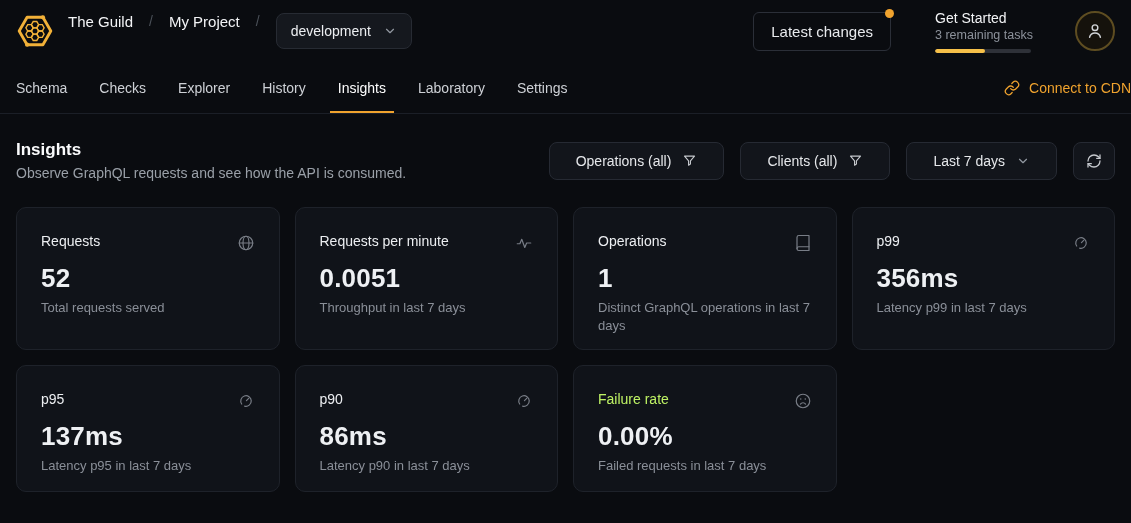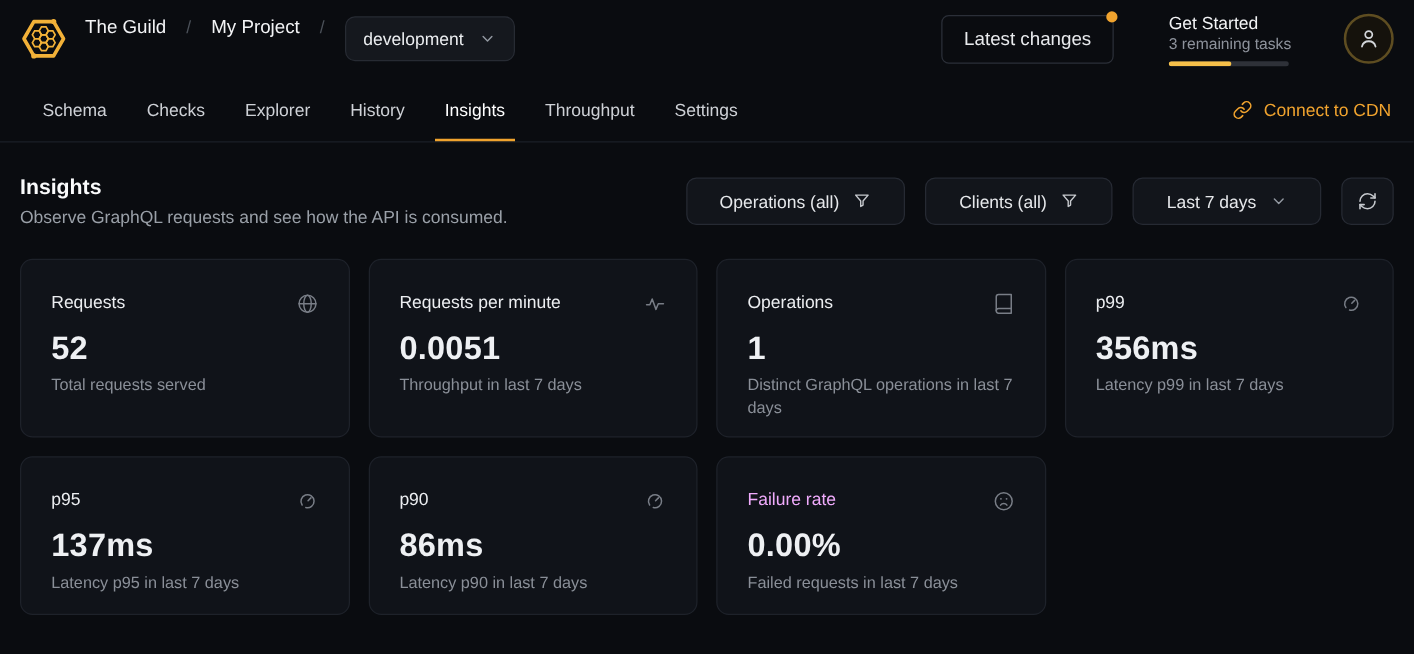--- a/index.html
+++ b/index.html
@@ -34,21 +34,21 @@
   .gs-title { font-size:14px; font-weight:400; color:#f3f4f6; }
   .gs-sub { font-size:12.5px; color:#8d929b; margin-top:2px; white-space:nowrap; }
   .gs-bar { margin-top:7px; height:4px; border-radius:2px; background:#2e3138; overflow:hidden; }
   .gs-fill { height:100%; border-radius:2px; background:#f6c049; }
   .avatar {
     width:40px; height:40px; border-radius:50%; background:#15120c;
     border:2px solid #5e4d21; display:grid; place-items:center; color:#d2d5d9; cursor:pointer;
   }
 
   
-  .nav { display:flex; align-items:stretch; height:52px; padding:0 18px; border-bottom:1px solid #1b1f27; }
+  .nav { display:flex; align-items:stretch; height:52px; padding:0 0; border-bottom:1px solid #1b1f27; }
   .tabs { display:flex; align-items:stretch; }
   .tab {
     display:flex; align-items:center; padding:0 8px; margin:0 8px;
     font-size:14px; color:#ced1d6; cursor:pointer;
     border-bottom:2.5px solid transparent; border-top:2.5px solid transparent;
   }
   .tab.active { color:#ffffff; font-weight:500; border-bottom-color:#f0a32e; }
   .cdn-link {
     margin-left:auto; display:flex; align-items:center; gap:9px;
     color:#f0a32e; font-size:14px; cursor:pointer;
@@ -142,21 +142,21 @@
   </div>
 </div>
 
 <div class="nav">
   <div class="tabs" id="nav-tabs">
       <div class="tab">Schema</div>
       <div class="tab">Checks</div>
       <div class="tab">Explorer</div>
       <div class="tab">History</div>
       <div class="tab active">Insights</div>
-      <div class="tab">Throughput</div>
+      <div class="tab">Laboratory</div>
       <div class="tab">Settings</div>
     </div>
   <div class="cdn-link">
     <span>
       <svg width="16" height="16" viewBox="0 0 24 24" fill="none" stroke="currentColor" stroke-width="1.9" stroke-linecap="round" stroke-linejoin="round">
         <path d="M10 13a5 5 0 0 0 7.54.54l3-3a5 5 0 0 0-7.07-7.07l-1.72 1.71"></path>
         <path d="M14 11a5 5 0 0 0-7.54-.54l-3 3a5 5 0 0 0 7.07 7.07l1.71-1.71"></path>
       </svg>
     </span>
     <span>Connect to CDN</span>
@@ -287,21 +287,21 @@
               </g>
               <path d="M12.6 11.4l3-3"></path>
             </svg>
           </span>
         </div>
         <div class="card-value">86ms</div>
         <div class="card-desc">Latency p90 in last 7 days</div>
       </div>
       <div class="card">
         <div class="card-head">
-          <div class="card-title" style="color: #f0abfc;">Failure rate</div>
+          <div class="card-title" style="color: #bef264;">Failure rate</div>
           <span class="card-icon">
             <svg width="18" height="18" viewBox="0 0 24 24" fill="none" stroke="currentColor" stroke-width="1.6" stroke-linecap="round" stroke-linejoin="round">
               <circle cx="12" cy="12" r="9"></circle>
               <path d="M8.6 16.1s1.2-1.8 3.4-1.8 3.4 1.8 3.4 1.8"></path>
               <path d="M9 9.4h.01M15 9.4h.01" stroke-width="2"></path>
             </svg>
           </span>
         </div>
         <div class="card-value">0.00%</div>
         <div class="card-desc">Failed requests in last 7 days</div>

